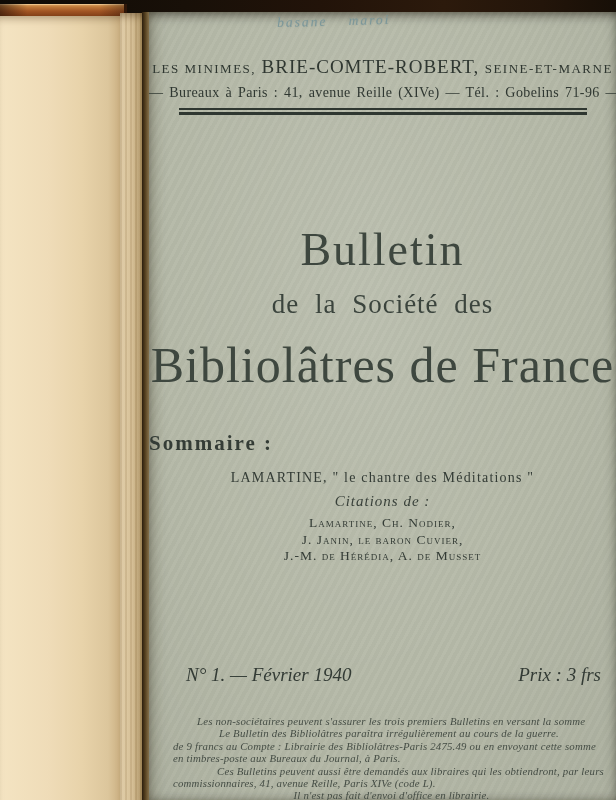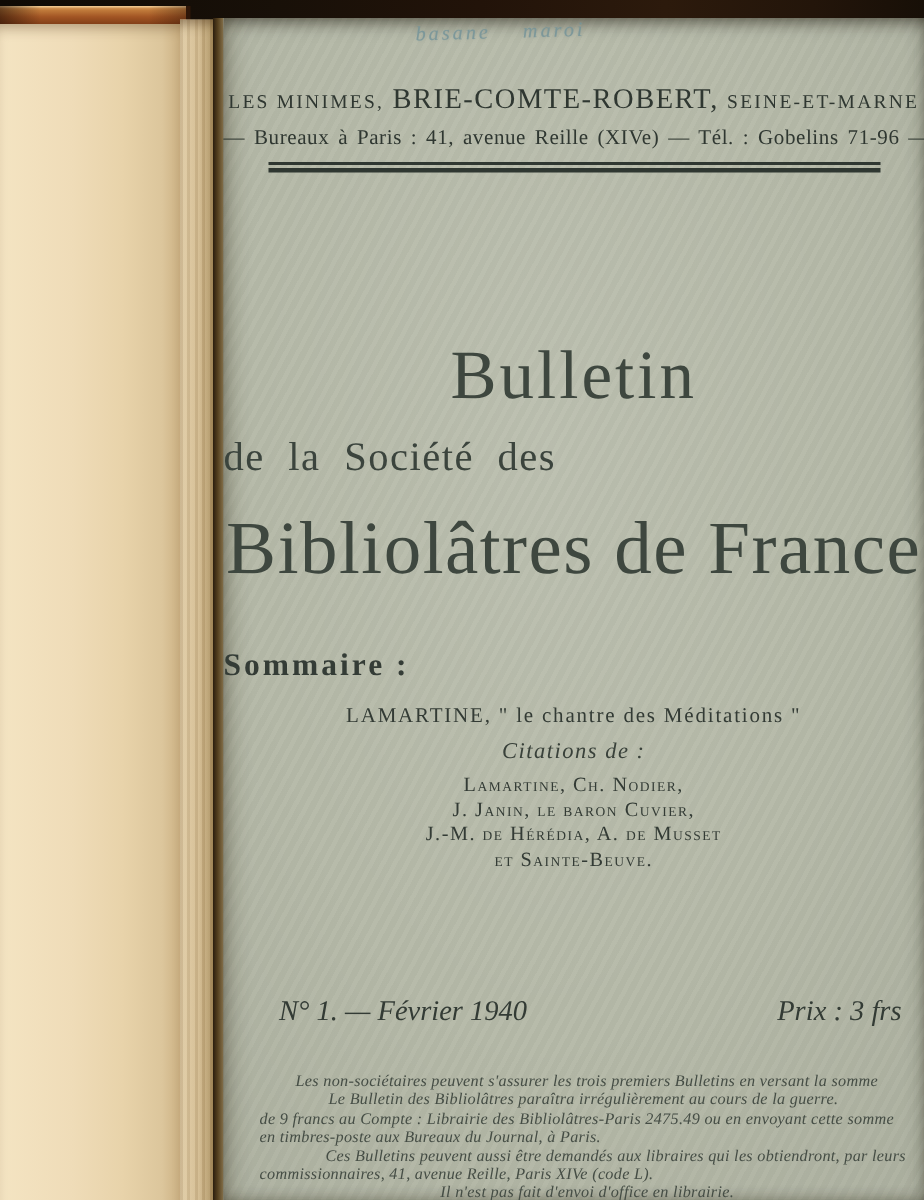--- a/index.html
+++ b/index.html
@@ -77,21 +77,21 @@
   .mast-small{font-size:13px;}
   .mast-big{font-size:19px;letter-spacing:1px;}
   .mast-line2{margin-top:7px;font-size:14px;letter-spacing:.4px;word-spacing:2px;white-space:nowrap;}
   .mast-rule{
     width:408px;height:2px;margin:7px auto 0;
     border-top:2px solid #2f3731;border-bottom:3px solid #2f3731;
   }
 
   .title-1{position:absolute;left:0;top:211px;width:100%;text-align:center;
     font-size:46px;letter-spacing:2px;color:#3e473f;}
-  .title-2{position:absolute;left:0;top:277px;width:100%;text-align:left;
+  .title-2{position:absolute;left:0;top:277px;width:100%;text-align:center;
     font-size:27px;letter-spacing:1px;word-spacing:8px;color:#3b443d;}
   .title-3{position:absolute;left:0;top:324px;width:100%;text-align:center;
     font-size:50px;letter-spacing:1px;color:#3e473f;}
 
   .sommaire-heading{position:absolute;left:0;top:419px;width:100%;text-align:left;
     font-size:21px;font-weight:bold;letter-spacing:2px;color:#343c36;}
   .sommaire-article{position:absolute;left:0;top:458px;width:100%;text-align:center;
     font-size:14px;letter-spacing:1.2px;color:#333b35;white-space:nowrap;}
   .citations-label{position:absolute;left:0;top:481px;width:100%;text-align:center;
     font-style:italic;font-size:15px;letter-spacing:1px;color:#39413a;}
@@ -141,21 +141,20 @@
       <div class="title-3">Bibliolâtres de France</div>
 
       <div class="sommaire-heading">Sommaire :</div>
       <div class="sommaire-article">LAMARTINE, " le chantre des Méditations "</div>
       <div class="citations-label">Citations de :</div>
 
       <div class="citations-list">
         <div>Lamartine, Ch. Nodier,</div>
         <div>J. Janin, le baron Cuvier,</div>
         <div>J.-M. de Hérédia, A. de Musset</div>
-        <div>et Sainte-Beuve.</div>
       </div>
 
       <div class="issue-row">
         <span>N° 1. — Février 1940</span>
         <span>Prix : 3 frs</span>
       </div>
 
       <div class="fine-print">
         <div class="fp-line fp-1">Les non-sociétaires peuvent s'assurer les trois premiers Bulletins en versant la somme</div>
         <div class="fp-line fp-0">Le Bulletin des Bibliolâtres paraîtra irrégulièrement au cours de la guerre.</div>

